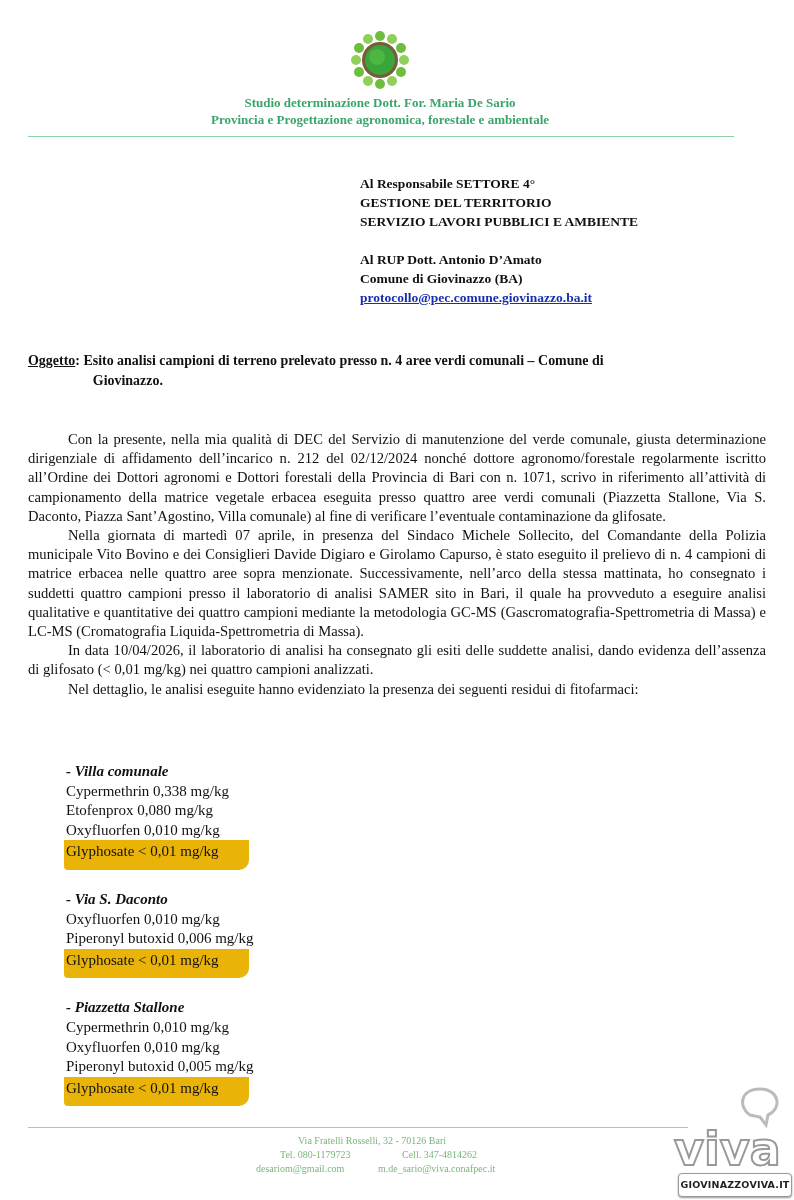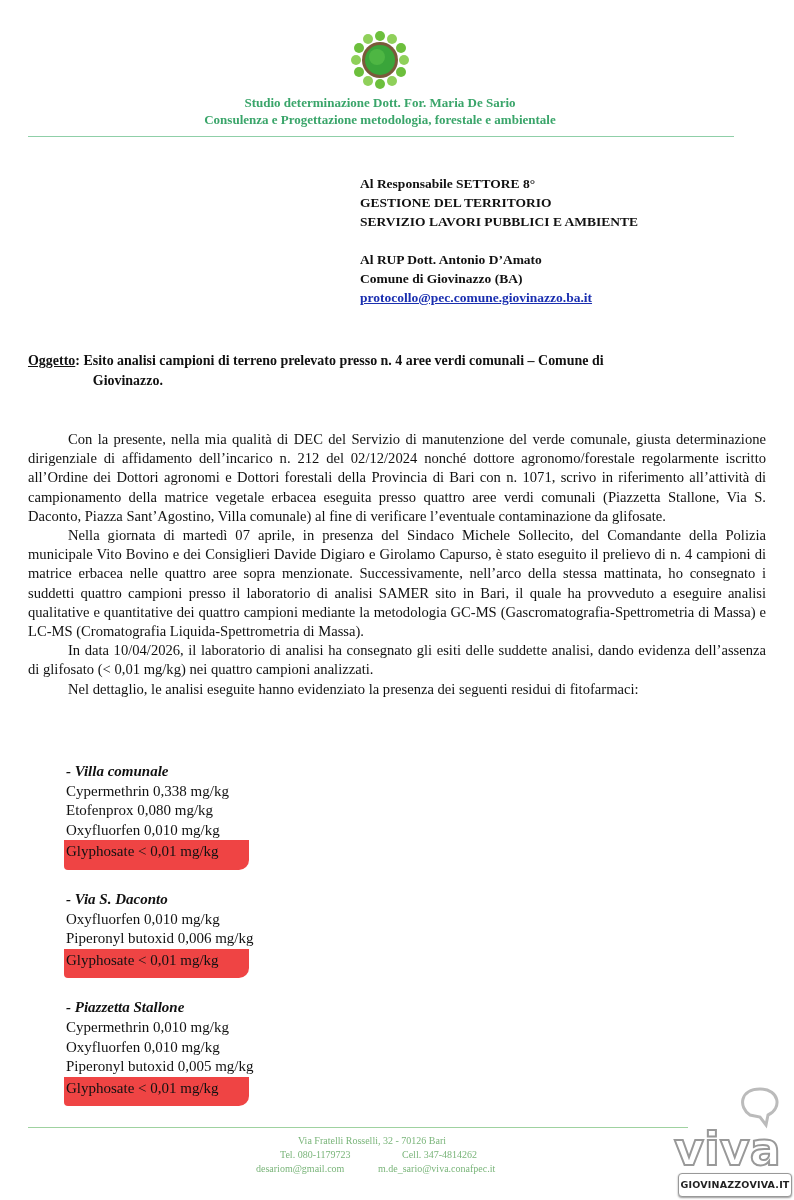--- a/index.html
+++ b/index.html
@@ -14,21 +14,21 @@
   .recipient a { color: #1a2fb0; text-decoration: underline; }
   .subject { left: 28px; top: 350px; width: 740px; font-weight: bold; font-size: 15.5px; line-height: 20px;
              font-family: "Liberation Sans Narrow", "Liberation Serif", serif; transform: scaleX(0.9); transform-origin: left; }
   .subject .label { text-decoration: underline; }
   .subject .cont { padding-left: 72px; }
   .body { left: 28px; top: 430px; width: 738px; font-size: 14.6px; line-height: 19.2px; text-align: justify; }
   .body p { margin: 0; text-indent: 40px; }
   .results { left: 66px; top: 762px; font-size: 15px; line-height: 19.6px; }
   .site-title { font-style: italic; font-weight: bold; }
   .group { margin-bottom: 20px; }
-  .hl { background: #ef4444; display: inline-block; padding: 2px 30px 8px 2px; margin-left: -2px; border-radius: 0 0 10px 4px; }
+  .hl { background: #eab308; display: inline-block; padding: 2px 30px 8px 2px; margin-left: -2px; border-radius: 0 0 10px 4px; }
   .hr-bot { left: 28px; top: 1127px; width: 660px; height: 1px; background: #9fd2a0; }
   .footer { left: 0; width: 794px; color: #7ab57a; font-size: 10px; line-height: 14px; }
   .footer .row { position: absolute; white-space: nowrap; }
   .watermark { left: 670px; top: 1085px; width: 124px; height: 115px; }
   .wm-badge { position: absolute; left: 8px; top: 88px; width: 112px; height: 22px; background: #fff; border: 1px solid #999;
               border-radius: 4px; box-shadow: 0 1px 2px #999; font-family: "DejaVu Sans", sans-serif; font-weight: bold;
               font-size: 9.5px; line-height: 22px; text-align: center; color: #222; letter-spacing: 0.2px; }
 </style>
 </head>
 <body>
@@ -48,25 +48,25 @@
       <circle cx="6" cy="30" r="5" fill="#8fd05a"></circle>
         <circle cx="9" cy="18" r="5"></circle>
         <circle cx="18" cy="9" r="5" fill="#8fd05a"></circle>
     </g>
     <circle cx="30" cy="30" r="18" fill="#7a5a3a"></circle>
     <circle cx="30" cy="30" r="15" fill="#3aa53a"></circle>
     <circle cx="27" cy="27" r="8" fill="#5cc24a" opacity="0.6"></circle>
   </svg>
 </div>
 <div class="abs studio" style="top:94px;">Studio determinazione Dott. For. Maria De Sario</div>
-<div class="abs studio" style="top:111px;">Consulenza e Progettazione metodologia, forestale e ambientale</div>
+<div class="abs studio" style="top:111px;">Provincia e Progettazione agronomica, forestale e ambientale</div>
 <div class="abs hr-top"></div>
 
 <div class="abs recipient">
-  <div>Al Responsabile SETTORE 8°</div>
+  <div>Al Responsabile SETTORE 4°</div>
   <div>GESTIONE DEL TERRITORIO</div>
   <div>SERVIZIO LAVORI PUBBLICI E AMBIENTE</div>
   <div class="gap"></div>
   <div>Al RUP Dott. Antonio D’Amato</div>
   <div>Comune di Giovinazzo (BA)</div>
   <div><a>protocollo@pec.comune.giovinazzo.ba.it</a></div>
 </div>
 
 <div class="abs subject">
   <div><span class="label">Oggetto</span><span>: Esito analisi campioni di terreno prelevato presso n. 4 aree verdi comunali – Comune di</span></div>

